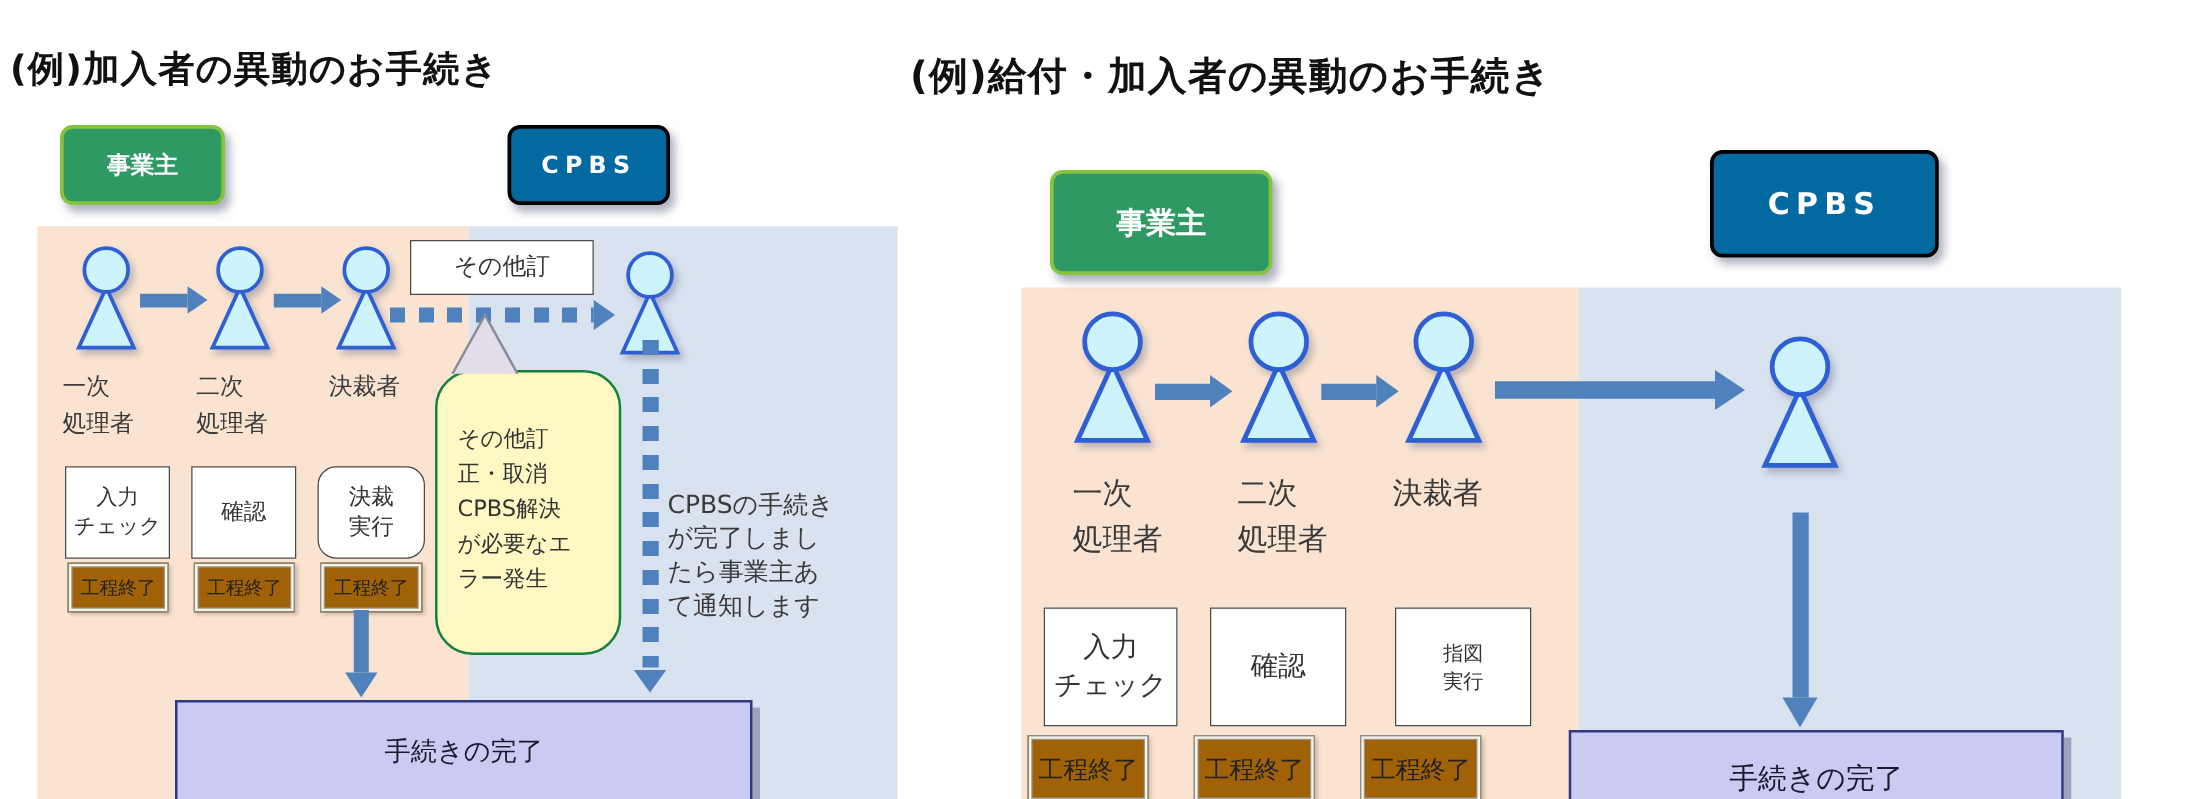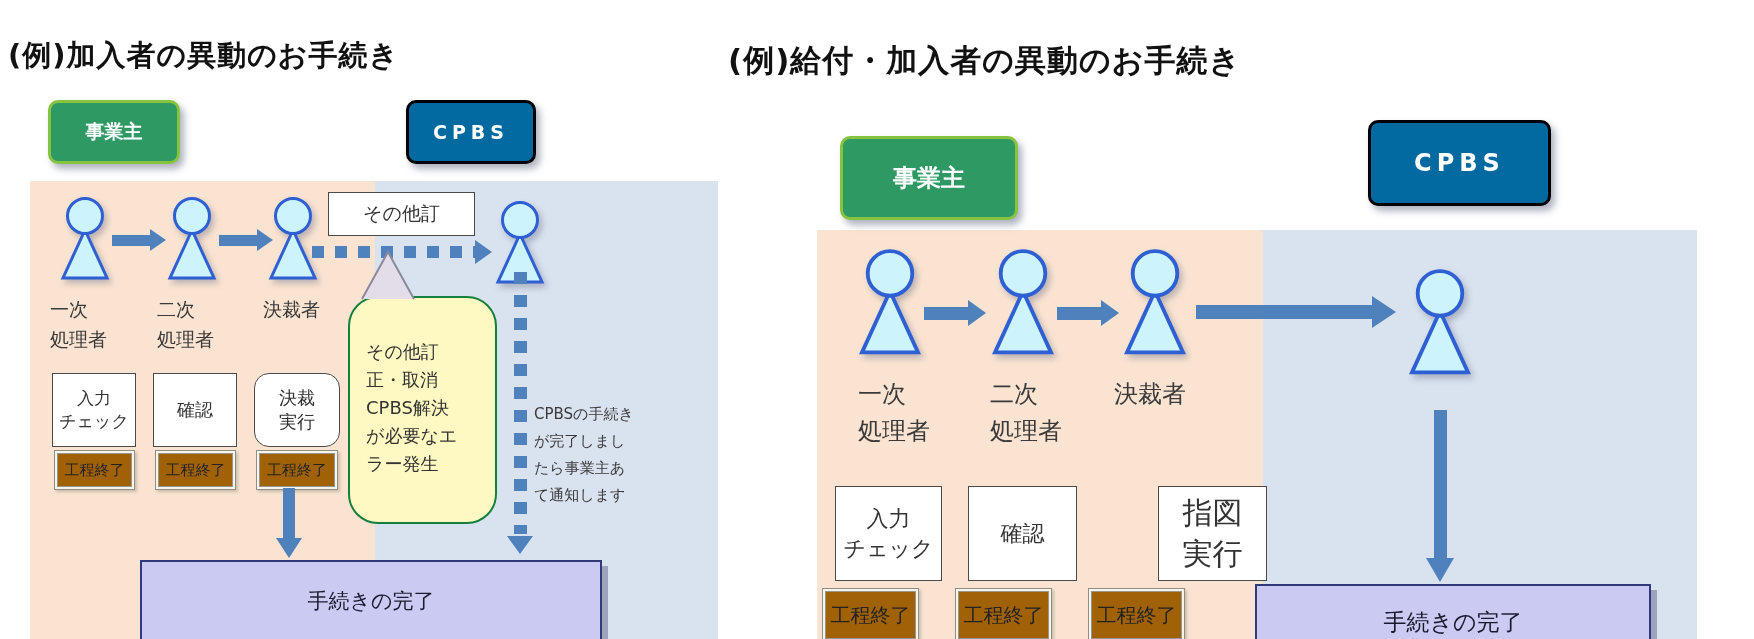--- a/index.html
+++ b/index.html
@@ -115,21 +115,21 @@
     <div class="bubble" style="left:348px;top:268px;width:149px;height:228px;box-sizing:border-box;padding:40px 0 0 16px;font-size:18px;line-height:28px;" data-bind="left.error_bubble">その他訂
 正・取消
 CPBS解決
 が必要なエ
 ラー発生</div>
     <svg class="abs" style="left:356px;top:222px;" width="64" height="50" viewBox="0 0 64 50">
       <polygon points="32,2 6,49 58,49" fill="#e2dde9"></polygon>
       <polyline points="6,49 32,2 58,49" fill="none" stroke="#8a8a9a" stroke-width="2"></polyline>
     </svg>
 
-    <div class="note" style="left:534px;top:373px;font-size:15px;line-height:27px;" data-bind="left.notify_note">CPBSの手続き
+    <div class="note" style="left:534px;top:362px;font-size:20px;line-height:27px;" data-bind="left.notify_note">CPBSの手続き
 が完了しまし
 たら事業主あ
 て通知します</div>
 
     <div class="white-box" style="left:52px;top:345px;width:82px;height:72px;font-size:17px;" data-bind="left.tasks.0">入力
 チェック</div>
     <div class="white-box" style="left:153px;top:345px;width:82px;height:72px;font-size:18px;" data-bind="left.tasks.1">確認</div>
     <div class="white-box" style="left:254px;top:345px;width:84px;height:72px;font-size:18px;border-radius:15px;" data-bind="left.tasks.2">決裁
 実行</div>
 
@@ -187,21 +187,21 @@
 
     <div class="actor-label" style="left:858px;top:348px;font-size:24px;line-height:37px;" data-bind="right.actors.0">一次
 処理者</div>
     <div class="actor-label" style="left:990px;top:348px;font-size:24px;line-height:37px;" data-bind="right.actors.1">二次
 処理者</div>
     <div class="actor-label" style="left:1114px;top:348px;font-size:24px;line-height:37px;" data-bind="right.actors.2">決裁者</div>
 
     <div class="white-box" style="left:835px;top:458px;width:105px;height:93px;font-size:22px;" data-bind="right.tasks.0">入力
 チェック</div>
     <div class="white-box" style="left:968px;top:458px;width:107px;height:93px;font-size:22px;" data-bind="right.tasks.1">確認</div>
-    <div class="white-box" style="left:1158px;top:458px;width:107px;height:93px;font-size:30px;" data-bind="right.tasks.2">指図
+    <div class="white-box" style="left:1116px;top:458px;width:107px;height:93px;font-size:16px;" data-bind="right.tasks.2">指図
 実行</div>
 
     <div class="done" style="left:822px;top:560px;width:95px;height:52px;font-size:20px;" data-bind="right.done_labels.0">工程終了</div>
     <div class="done" style="left:955px;top:560px;width:95px;height:52px;font-size:20px;" data-bind="right.done_labels.1">工程終了</div>
     <div class="done" style="left:1088px;top:560px;width:95px;height:52px;font-size:20px;" data-bind="right.done_labels.2">工程終了</div>
 
     <div class="varrow" style="left:1426px;top:382px;width:28px;height:172px;">
       <span class="va-shaft" style="width:13px;"></span>
         <span class="va-head" style="border-top-width:24px;border-left-width:14px;border-right-width:14px;"></span>
     </div>

